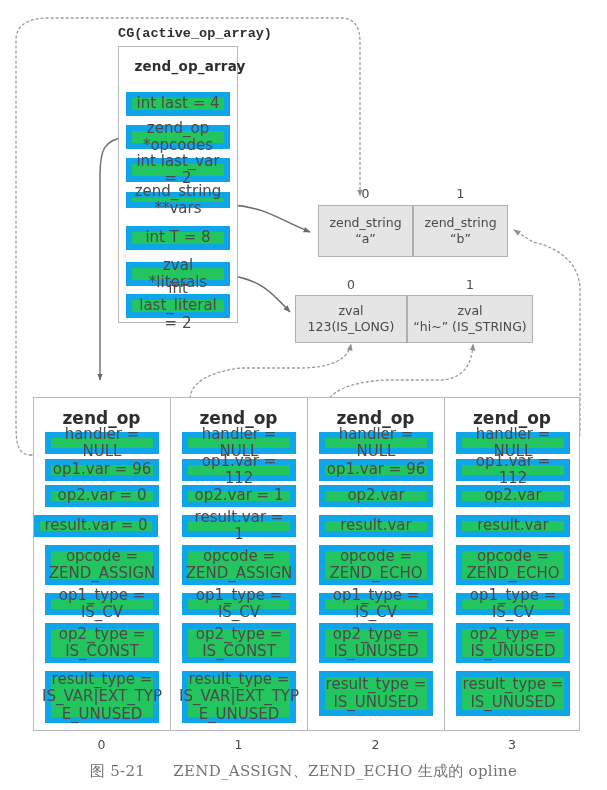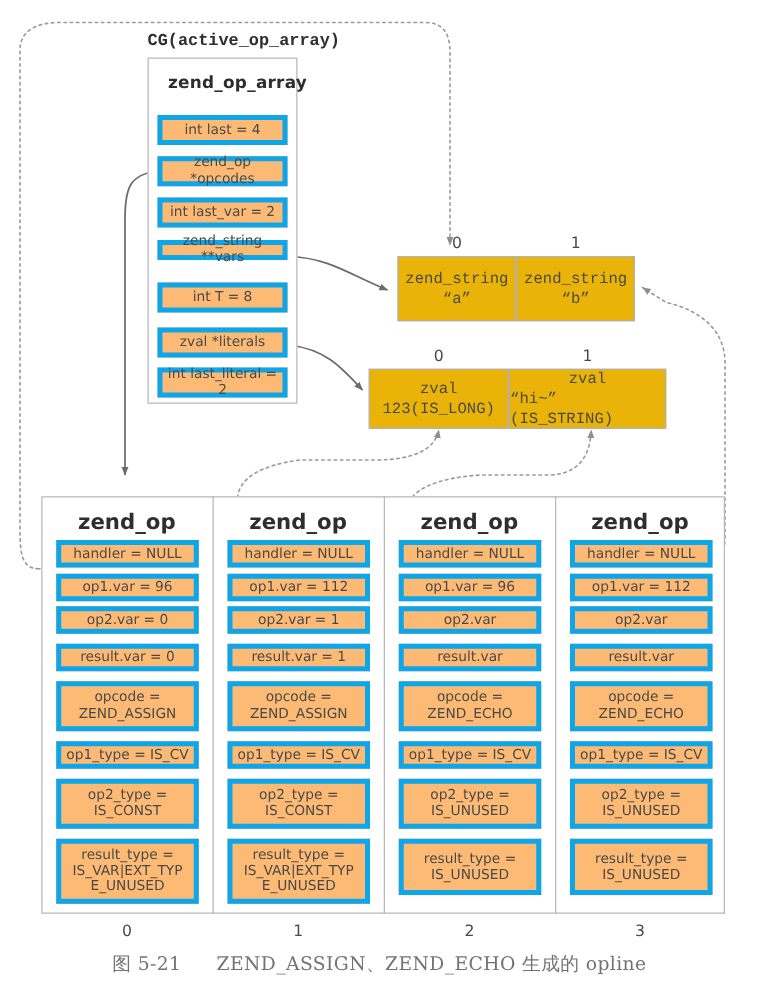--- a/index.html
+++ b/index.html
@@ -31,27 +31,27 @@
 
   
   .abs { position: absolute; box-sizing: border-box; }
 
   .outer-box {
     border: 1px solid #b8b8b8;
     background: #ffffff;
   }
 
   .field-box {
-    border: 4px solid #0ea5e9;
-    background: #fdba74;
+    border: 6px solid #0ea5e9;
+    background: #22c55e;
     display: flex;
     align-items: center;
     justify-content: center;
     text-align: center;
-    font-size: 11px;
+    font-size: 15px;
     color: #4a4a4a;
     line-height: 1.15;
     box-sizing: border-box;
   }
 
   .struct-title {
     text-align: center;
     font-size: 13.5px;
     font-weight: bold;
     color: #2e2e2e;
@@ -67,30 +67,29 @@
   }
 
   .idx-label {
     font-size: 12.5px;
     color: #4a4a4a;
     text-align: center;
   }
 
   .cell-box {
     border: 1px solid #b0b0b0;
-    background: #eab308;
+    background: #e5e5e5;
     display: flex;
     flex-direction: column;
     align-items: center;
     justify-content: center;
     font-size: 12.5px;
     color: #4a4a4a;
     line-height: 1.3;
     box-sizing: border-box;
-    font-family: Liberation Mono, monospace;
   }
   .cell-box .l1 { }
   .cell-box .l2 { }
 
   .op-col-title {
     text-align: center;
     font-size: 17px;
     font-weight: bold;
     color: #2e2e2e;
   }
@@ -190,21 +189,21 @@
   <div class="abs outer-box" style="left:33px; top:397px; width:547px; height:334px;"></div>
 
   <div class="abs op-divider" style="left:170px; top:397px; height:334px;"></div>
   <div class="abs op-divider" style="left:307px; top:397px; height:334px;"></div>
   <div class="abs op-divider" style="left:444px; top:397px; height:334px;"></div>
 
   <div class="abs op-col-title" style="left:33px; top:408px; width:137px;">zend_op</div>
   <div class="abs field-box" style="left:45px; top:432px; width:114px; height:22px;">handler = NULL</div>
   <div class="abs field-box" style="left:45px; top:459px; width:114px; height:22px;">op1.var = 96</div>
   <div class="abs field-box" style="left:45px; top:485px; width:114px; height:22px;">op2.var = 0</div>
-  <div class="abs field-box" style="left:45px; top:515px; width:114px; height:22px;text-align:center;">result.var = 0</div>
+  <div class="abs field-box" style="left:34px; top:515px; width:124px; height:22px;text-align:center;">result.var = 0</div>
   <div class="abs field-box multiline" style="left:45px; top:545px; width:114px; height:40px;">opcode =
 ZEND_ASSIGN</div>
   <div class="abs field-box" style="left:45px; top:593px; width:114px; height:22px;">op1_type = IS_CV</div>
   <div class="abs field-box multiline" style="left:45px; top:623px; width:114px; height:40px;">op2_type =
 IS_CONST</div>
   <div class="abs field-box multiline" style="left:45px; top:671px; width:114px; height:52px;">result_type =
 IS_VAR|EXT_TYP
 E_UNUSED</div>
 
   <div class="abs op-col-title" style="left:170px; top:408px; width:137px;">zend_op</div>

